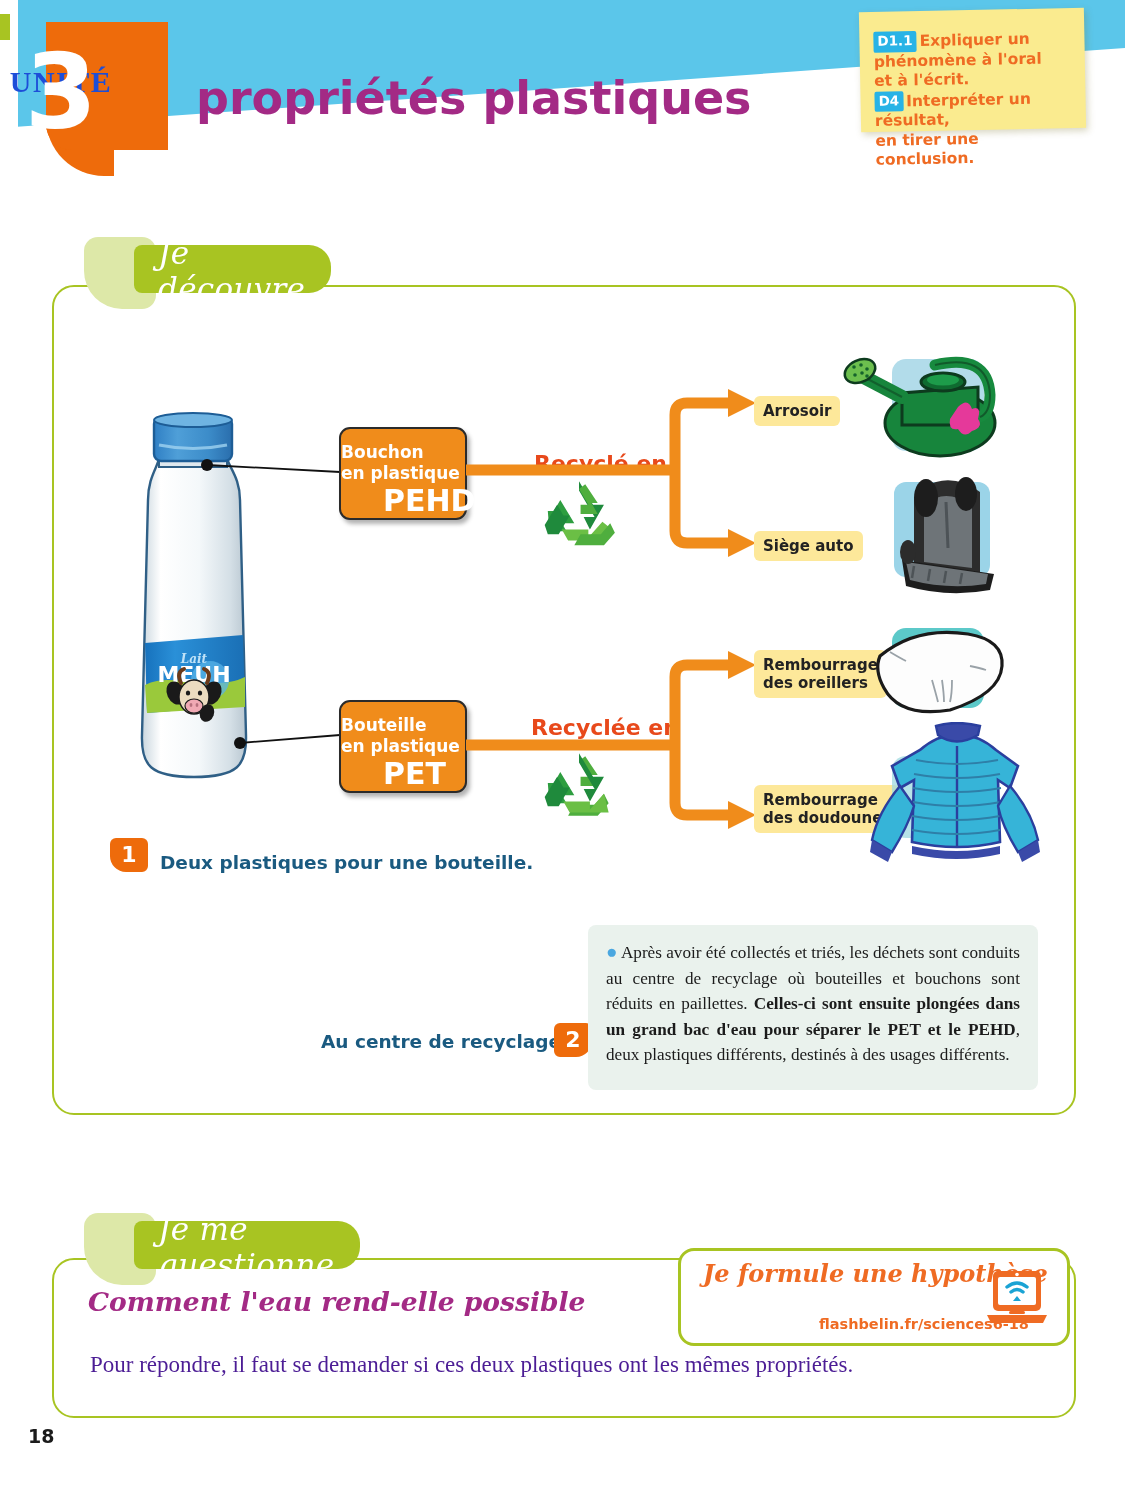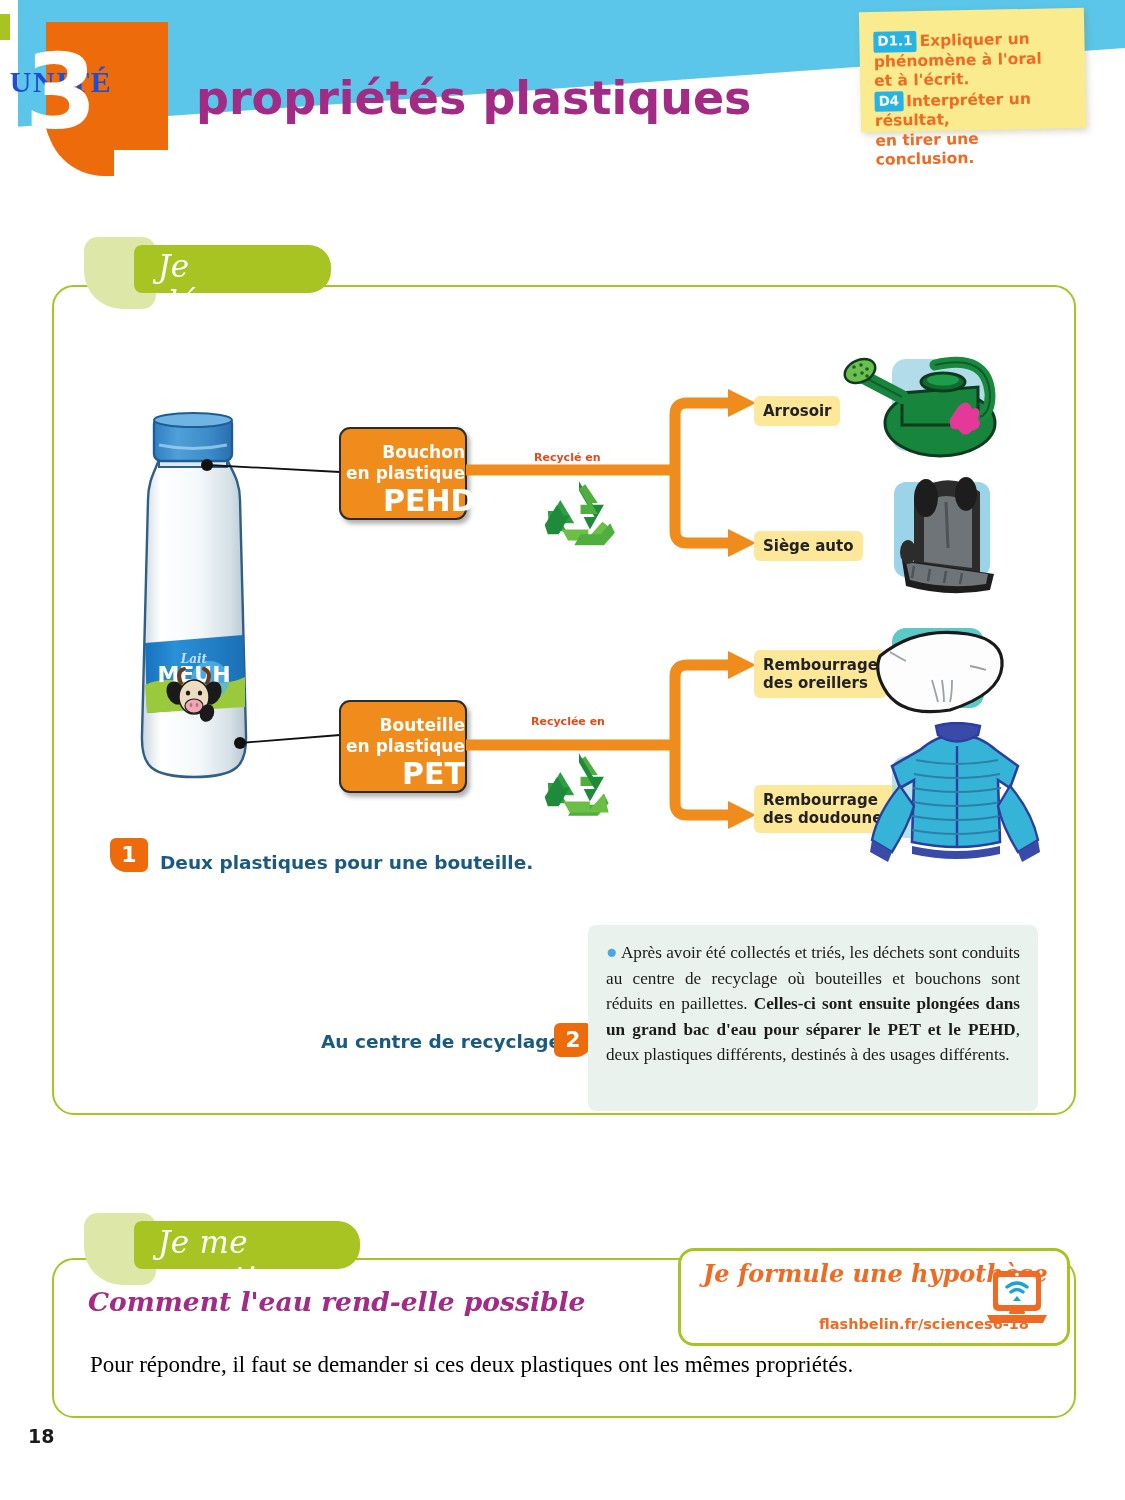--- a/index.html
+++ b/index.html
@@ -79,47 +79,47 @@
   
   .sec-head { position:absolute; z-index:9; }
   .sec-leaf {
     position:absolute; left:0; top:0; width:72px; height:72px;
     background:#dde8a8; border-radius:14px 14px 14px 38px;
   }
   .sec-tab {
     position:absolute; left:50px; top:8px; height:48px;
     background:#a8c422; border-radius:8px 22px 22px 8px;
     padding:3px 26px 0 24px;
-    display:flex; 
+    display:flex; align-items:center;
   }
   .sec-tab-text {
     color:#fff; font-size:31px; font-style:italic;
     font-family:"DejaVu Serif", serif; letter-spacing:0.3px;
   }
 
   
   .discover-frame {
     position:absolute; left:52px; top:285px; width:1024px; height:830px;
     border:2px solid #a8c422; border-radius:22px; background:#fff;
   }
 
   
   .bottle-wrap { position:absolute; left:118px; top:405px; width:175px; height:400px; }
 
   
   .plastic-box {
     position:absolute; border:2.5px solid #2b2b2b; background:#f08c1b;
-    border-radius:11px; color:#fff; text-align:right;
+    border-radius:11px; color:#fff; text-align:left;
     box-shadow:3px 4px 4px rgba(0,0,0,0.30);
   }
   .pb-l1 { font-size:17px; font-weight:bold; line-height:21px; font-family:"DejaVu Sans", sans-serif;}
   .pb-big { font-size:30px; font-weight:bold; line-height:34px; font-family:"DejaVu Sans", sans-serif;padding-left:42px;}
 
   .recycle-label {
-    position:absolute; color:#e8491b; font-size:11px; font-weight:bold;
+    position:absolute; color:#e8491b; font-size:22px; font-weight:bold;
     font-family:"DejaVu Sans", sans-serif;
   }
 
   .yellow-tag {
     position:absolute; background:#fde89a; border-radius:6px;
     color:#222; font-size:15px; font-weight:bold; line-height:18px;
     padding:6px 9px; font-family:"DejaVu Sans", sans-serif; text-align:left;
   }
 
   
@@ -130,41 +130,41 @@
     font-family:"DejaVu Sans", sans-serif;
   }
   .num-marker.r { border-radius:6px 6px 16px 6px; }
   .cap-text {
     position:absolute; color:#1a5a80; font-weight:bold; font-size:18.5px;
     font-family:"DejaVu Sans", sans-serif;
   }
 
   
   .info-box {
-    position:absolute; left:588px; top:925px; width:450px; height:186px;
+    position:absolute; left:588px; top:925px; width:450px; height:165px;
     background:#eaf2ed; border-radius:8px; padding:14px 18px 10px 18px;
     font-family:"Liberation Serif", serif; font-size:17.2px; line-height:25.5px;
     color:#1b1b1b; text-align:justify;
   }
   .info-box b { font-weight:bold; }
   .bluedot { color:#4aa7e0; font-size:19px; }
 
   
   .question-frame {
     position:absolute; left:52px; top:1258px; width:1024px; height:160px;
     border:2px solid #a8c422; border-radius:22px; background:#fff;
   }
   .question-title {
     position:absolute; left:88px; top:1285px; width:620px;
     color:#a32a85; font-weight:bold; font-style:italic; font-size:26.5px;
     line-height:33px; font-family:"DejaVu Serif", serif;
   }
   .question-sub {
     position:absolute; left:90px; top:1352px; width:900px;
-    color:#000000; font-size:23px; font-family:"Liberation Serif", serif;
+    color:#4c1d95; font-size:23px; font-family:"Liberation Serif", serif;
   }
 
   .hypo-box {
     position:absolute; left:678px; top:1248px; width:392px; height:98px;
     background:#fff; border:3px solid #a8c422; border-radius:16px;
     z-index:12;
   }
   .hypo-title {
     position:absolute; left:22px; top:8px; color:#ef6b23;
     font-size:24px; font-style:italic; font-weight:bold;

